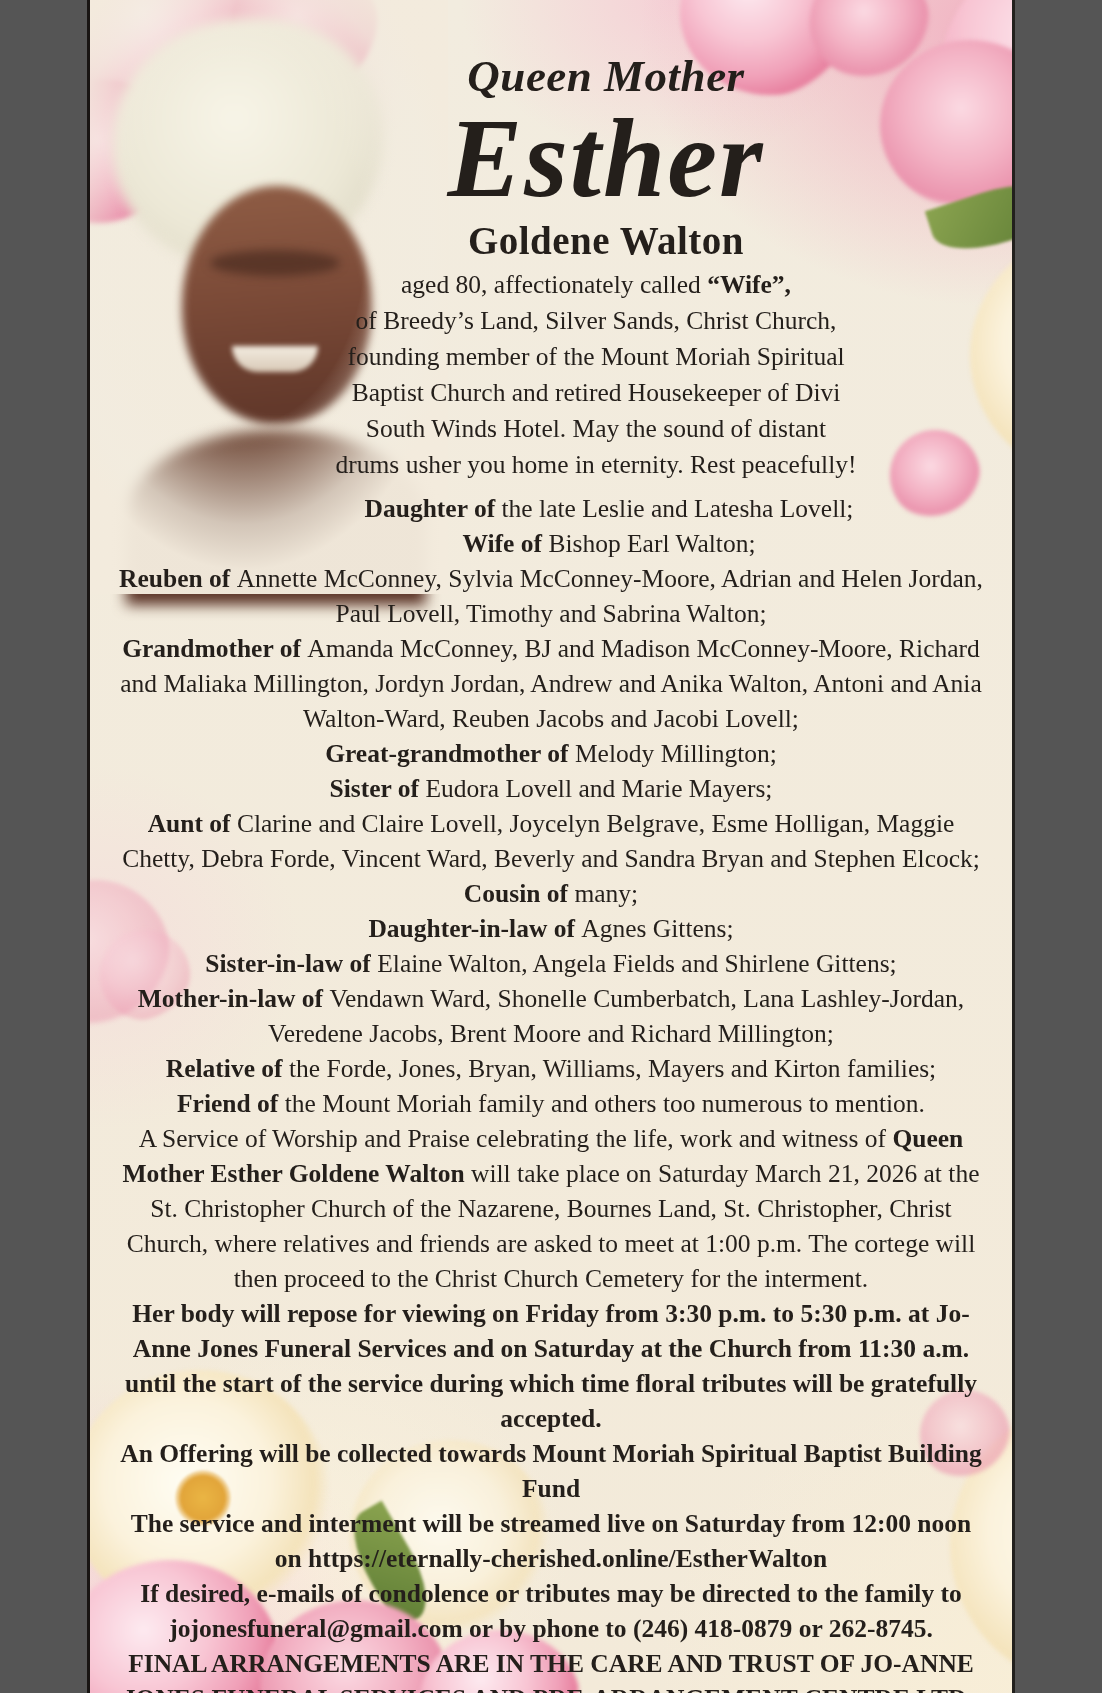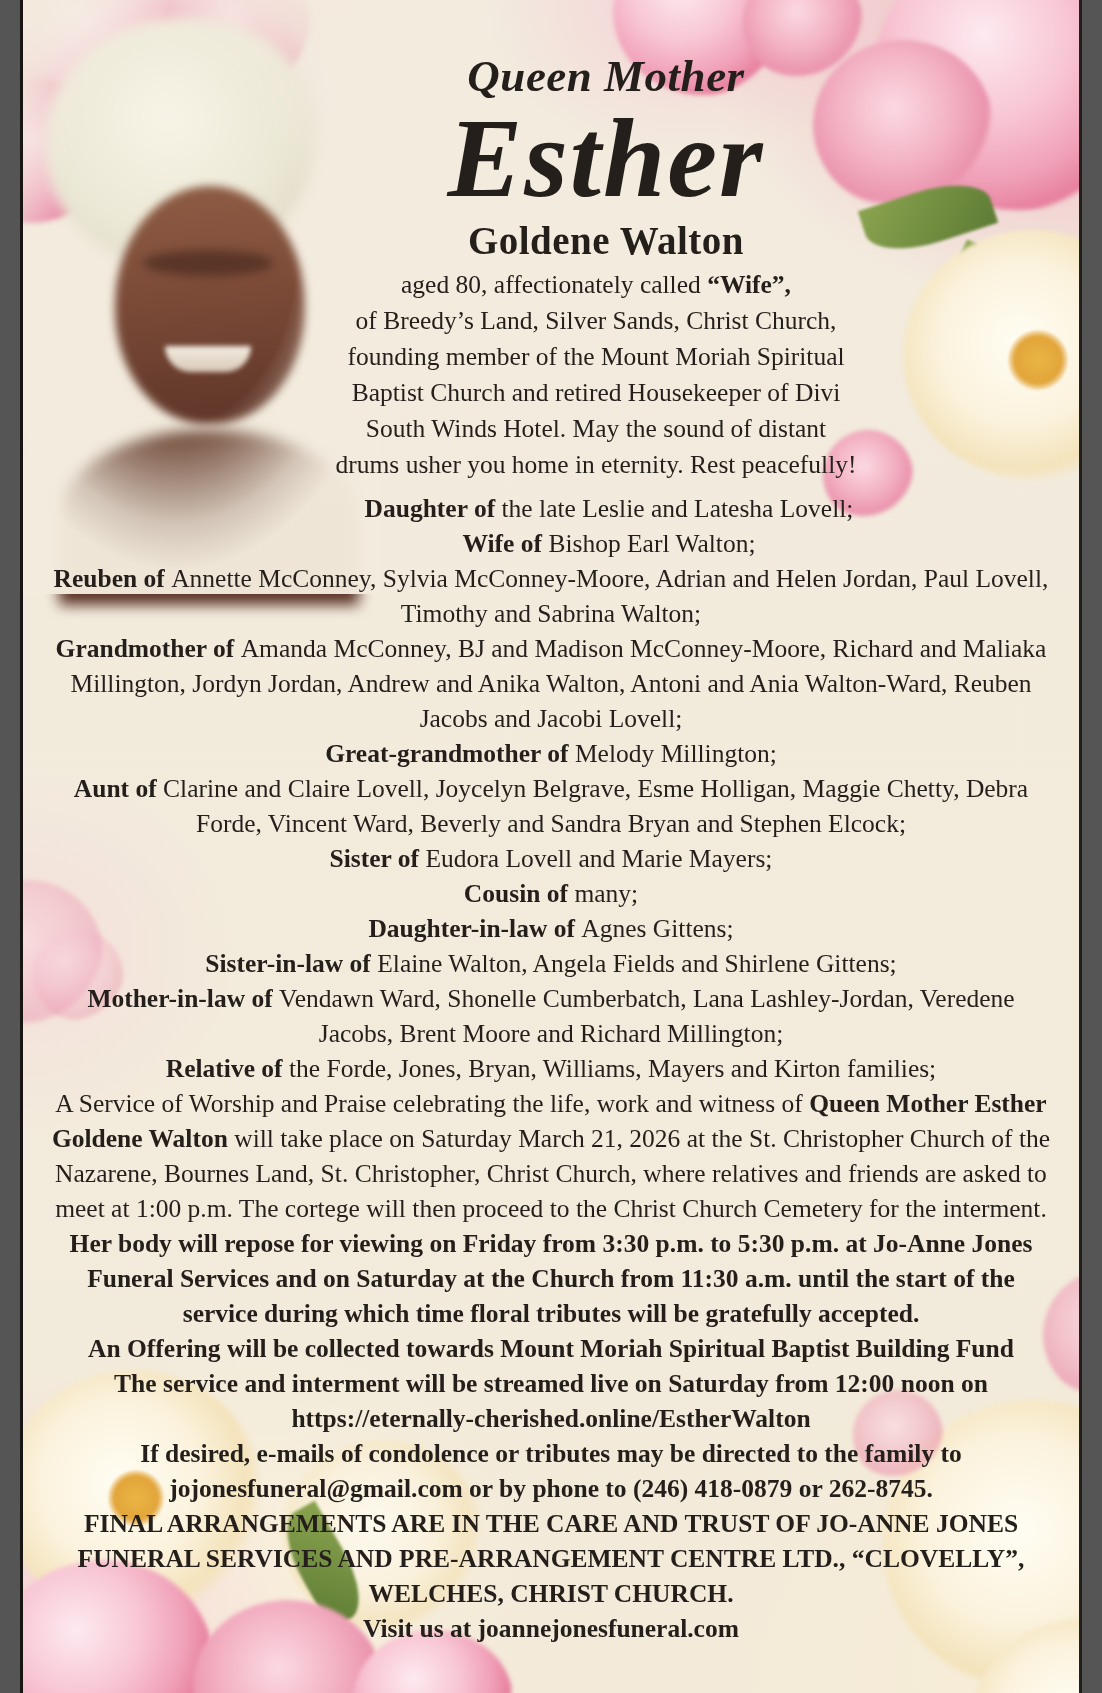--- a/index.html
+++ b/index.html
@@ -1,18 +1,18 @@
 <!DOCTYPE html>
 <html><head>
 <meta charset="utf-8">
 <style>
   html,body{margin:0;padding:0;background:#555;}
   .page{
     position:relative;
-    width:1062px;height:1693px;
+    width:928px;height:1693px;
     margin:0 auto;
     overflow:hidden;
     font-family:"Liberation Serif","DejaVu Serif",serif;
     color:#241f1b;
     border-left:3px solid #191513;
     border-right:3px solid #22201d;
     box-sizing:border-box;
     background:
       radial-gradient(ellipse 430px 300px at 6% 1%, rgba(243,188,203,.75), transparent 70%),
       radial-gradient(ellipse 520px 390px at 99% 2%, rgba(241,166,188,.85), transparent 70%),
@@ -128,27 +128,28 @@
         <p>drums usher you home in eternity.  Rest peacefully!</p>
       </div>
 
     <div class="body-text">
       <div class="relations">
           <p class="rel-line offset"><b>Daughter of </b>the late Leslie and Latesha Lovell;</p>
           <p class="rel-line offset"><b>Wife of </b>Bishop Earl Walton;</p>
           <p class="rel-line"><b>Reuben of </b>Annette McConney, Sylvia McConney-Moore, Adrian and Helen Jordan, Paul Lovell, Timothy and Sabrina Walton;</p>
           <p class="rel-line"><b>Grandmother of </b>Amanda McConney, BJ and Madison McConney-Moore, Richard and Maliaka Millington, Jordyn Jordan, Andrew and Anika Walton, Antoni and Ania Walton-Ward, Reuben Jacobs and Jacobi Lovell;</p>
           <p class="rel-line"><b>Great-grandmother of </b>Melody Millington;</p>
+          <p class="rel-line"><b>Sister of </b>Eudora Lovell and Marie Mayers;</p>
           <p class="rel-line"><b>Aunt of </b>Clarine and Claire Lovell, Joycelyn Belgrave, Esme Holligan, Maggie Chetty, Debra Forde, Vincent Ward, Beverly and Sandra Bryan and Stephen Elcock;</p>
-          <p class="rel-line"><b>Sister of </b>Eudora Lovell and Marie Mayers;</p>
           <p class="rel-line"><b>Cousin of </b>many;</p>
           <p class="rel-line"><b>Daughter-in-law of </b>Agnes Gittens;</p>
           <p class="rel-line"><b>Sister-in-law of </b>Elaine Walton, Angela Fields and Shirlene Gittens;</p>
           <p class="rel-line"><b>Mother-in-law of </b>Vendawn Ward, Shonelle Cumberbatch, Lana Lashley-Jordan, Veredene Jacobs, Brent Moore and Richard Millington;</p>
           <p class="rel-line"><b>Relative of </b>the Forde, Jones, Bryan, Williams, Mayers and Kirton families;</p>
+          <p class="rel-line"><b>Friend of </b>the Mount Moriah family and others too numerous to mention.</p>
         </div>
       <p class="service-para">A Service of Worship and Praise celebrating the life, work and witness of <b>Queen Mother Esther Goldene Walton</b> will take place on Saturday March 21, 2026 at the St. Christopher Church of the Nazarene, Bournes Land, St. Christopher, Christ Church, where relatives and friends are asked to meet at 1:00 p.m.  The cortege will then proceed to the Christ Church Cemetery for the interment.</p>
       <div class="notices">
           <p>Her body will repose for viewing on Friday from 3:30 p.m. to 5:30 p.m. at Jo-Anne Jones Funeral Services and on Saturday at the Church from 11:30 a.m. until the start of the service during which time floral tributes will be gratefully accepted.</p>
           <p>An Offering will be collected towards Mount Moriah Spiritual Baptist Building Fund</p>
           <p>The service and interment will be streamed live on Saturday from 12:00 noon on https://eternally-cherished.online/EstherWalton</p>
           <p>If desired, e-mails of condolence or tributes may be directed to the family to jojonesfuneral@gmail.com or by phone to (246) 418-0879 or 262-8745.</p>
           <p>FINAL ARRANGEMENTS ARE IN THE CARE AND TRUST OF JO-ANNE JONES FUNERAL SERVICES AND PRE-ARRANGEMENT CENTRE LTD., “CLOVELLY”, WELCHES, CHRIST CHURCH.</p>
           <p>Visit us at joannejonesfuneral.com</p>
         </div>

